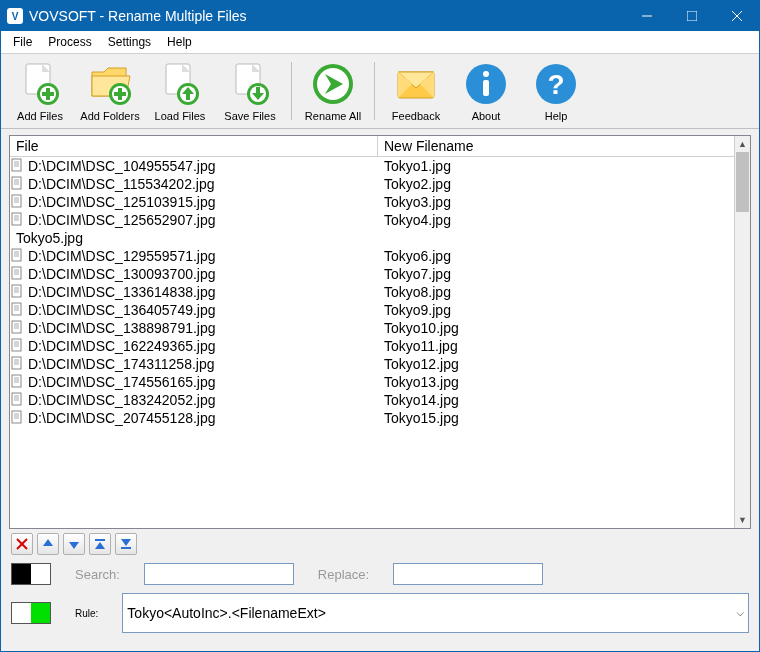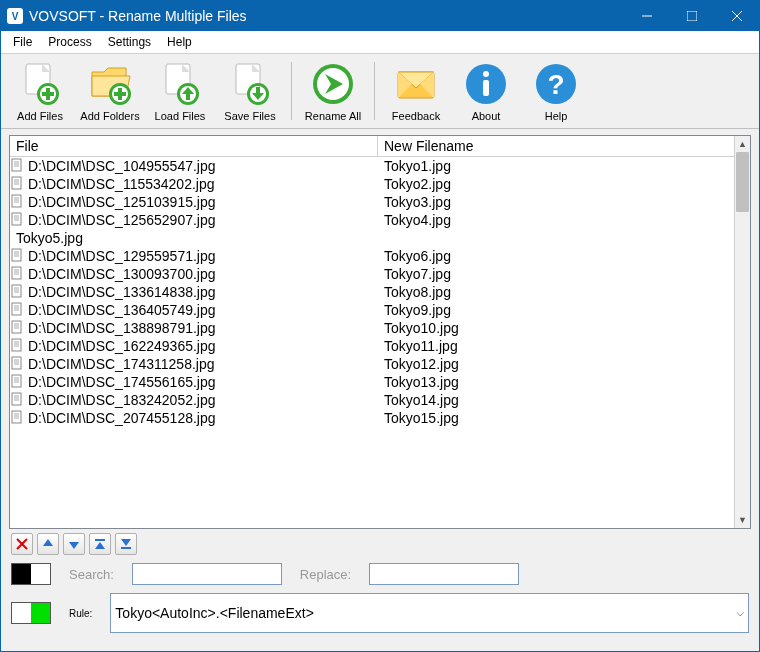--- a/index.html
+++ b/index.html
@@ -26,21 +26,21 @@
 .tbody { overflow: hidden; }
 .row { display: flex; font-size: 14px; padding: 1px 0; }
 .row .cell-file { width: 368px; display: flex; align-items: flex-start; }
 .row .cell-new { flex: 1; padding-left: 6px; }
 .file-ico { width: 14px; height: 14px; margin-right: 4px; flex-shrink: 0; }
 .vscroll { width: 16px; background: #f0f0f0; border-left: 1px solid #d0d0d0; position: relative; }
 .vscroll .sbtn { width: 100%; height: 16px; display: flex; align-items: center; justify-content: center; font-size: 9px; color: #555; }
 .vscroll .thumb { position: absolute; top: 16px; left: 1px; right: 1px; height: 60px; background: #c0c0c0; border-radius:1px; }
 .row-controls { display: flex; gap: 4px; padding: 4px 2px; background: #f0f0f0; }
 .row-btn { width: 22px; height: 22px; border: 1px solid #b0b0b0; background: linear-gradient(#fff,#e5e5e5); display: flex; align-items: center; justify-content: center; cursor: pointer; border-radius:2px; }
-.search-row, .rule-row { display: flex; align-items: center; gap: 18px; padding: 4px 2px; background: #f0f0f0; }
+.search-row, .rule-row { display: flex; align-items: center; gap: 24px; padding: 4px 2px; background: #f0f0f0; }
 .swatch { width: 40px; height: 22px; border: 1px solid #555; }
 .sw-black { background: linear-gradient(to right, #000 50%, #fff 50%); }
 .sw-green { background: linear-gradient(to right, #fff 50%, #00e000 50%); }
 .lbl { color: #999; font-size: 13px; }
 .txt { border: 1px solid #7a9ac0; height: 22px; background: #fff; padding: 0 4px; font-size: 13px; }
 .txt.search-in, .txt.replace-in { width: 150px; }
 .edit-rule-btn { height: 26px; width: 200px; border: 1px solid #999; background: linear-gradient(#fdfdfd,#e5e5e5); cursor: pointer; display:flex; align-items:center; justify-content:center; gap:6px; font-size:13px; border-radius:2px; }
 .rule-label { font-size: 10px; }
 .rule-select { flex: 1; height: 40px; border: 1px solid #7a9ac0; background: #fff; padding: 0 4px; font-size: 14px; display:flex; align-items:center; justify-content:space-between; }
 .rule-select .chev { font-size: 10px; color:#555; }

